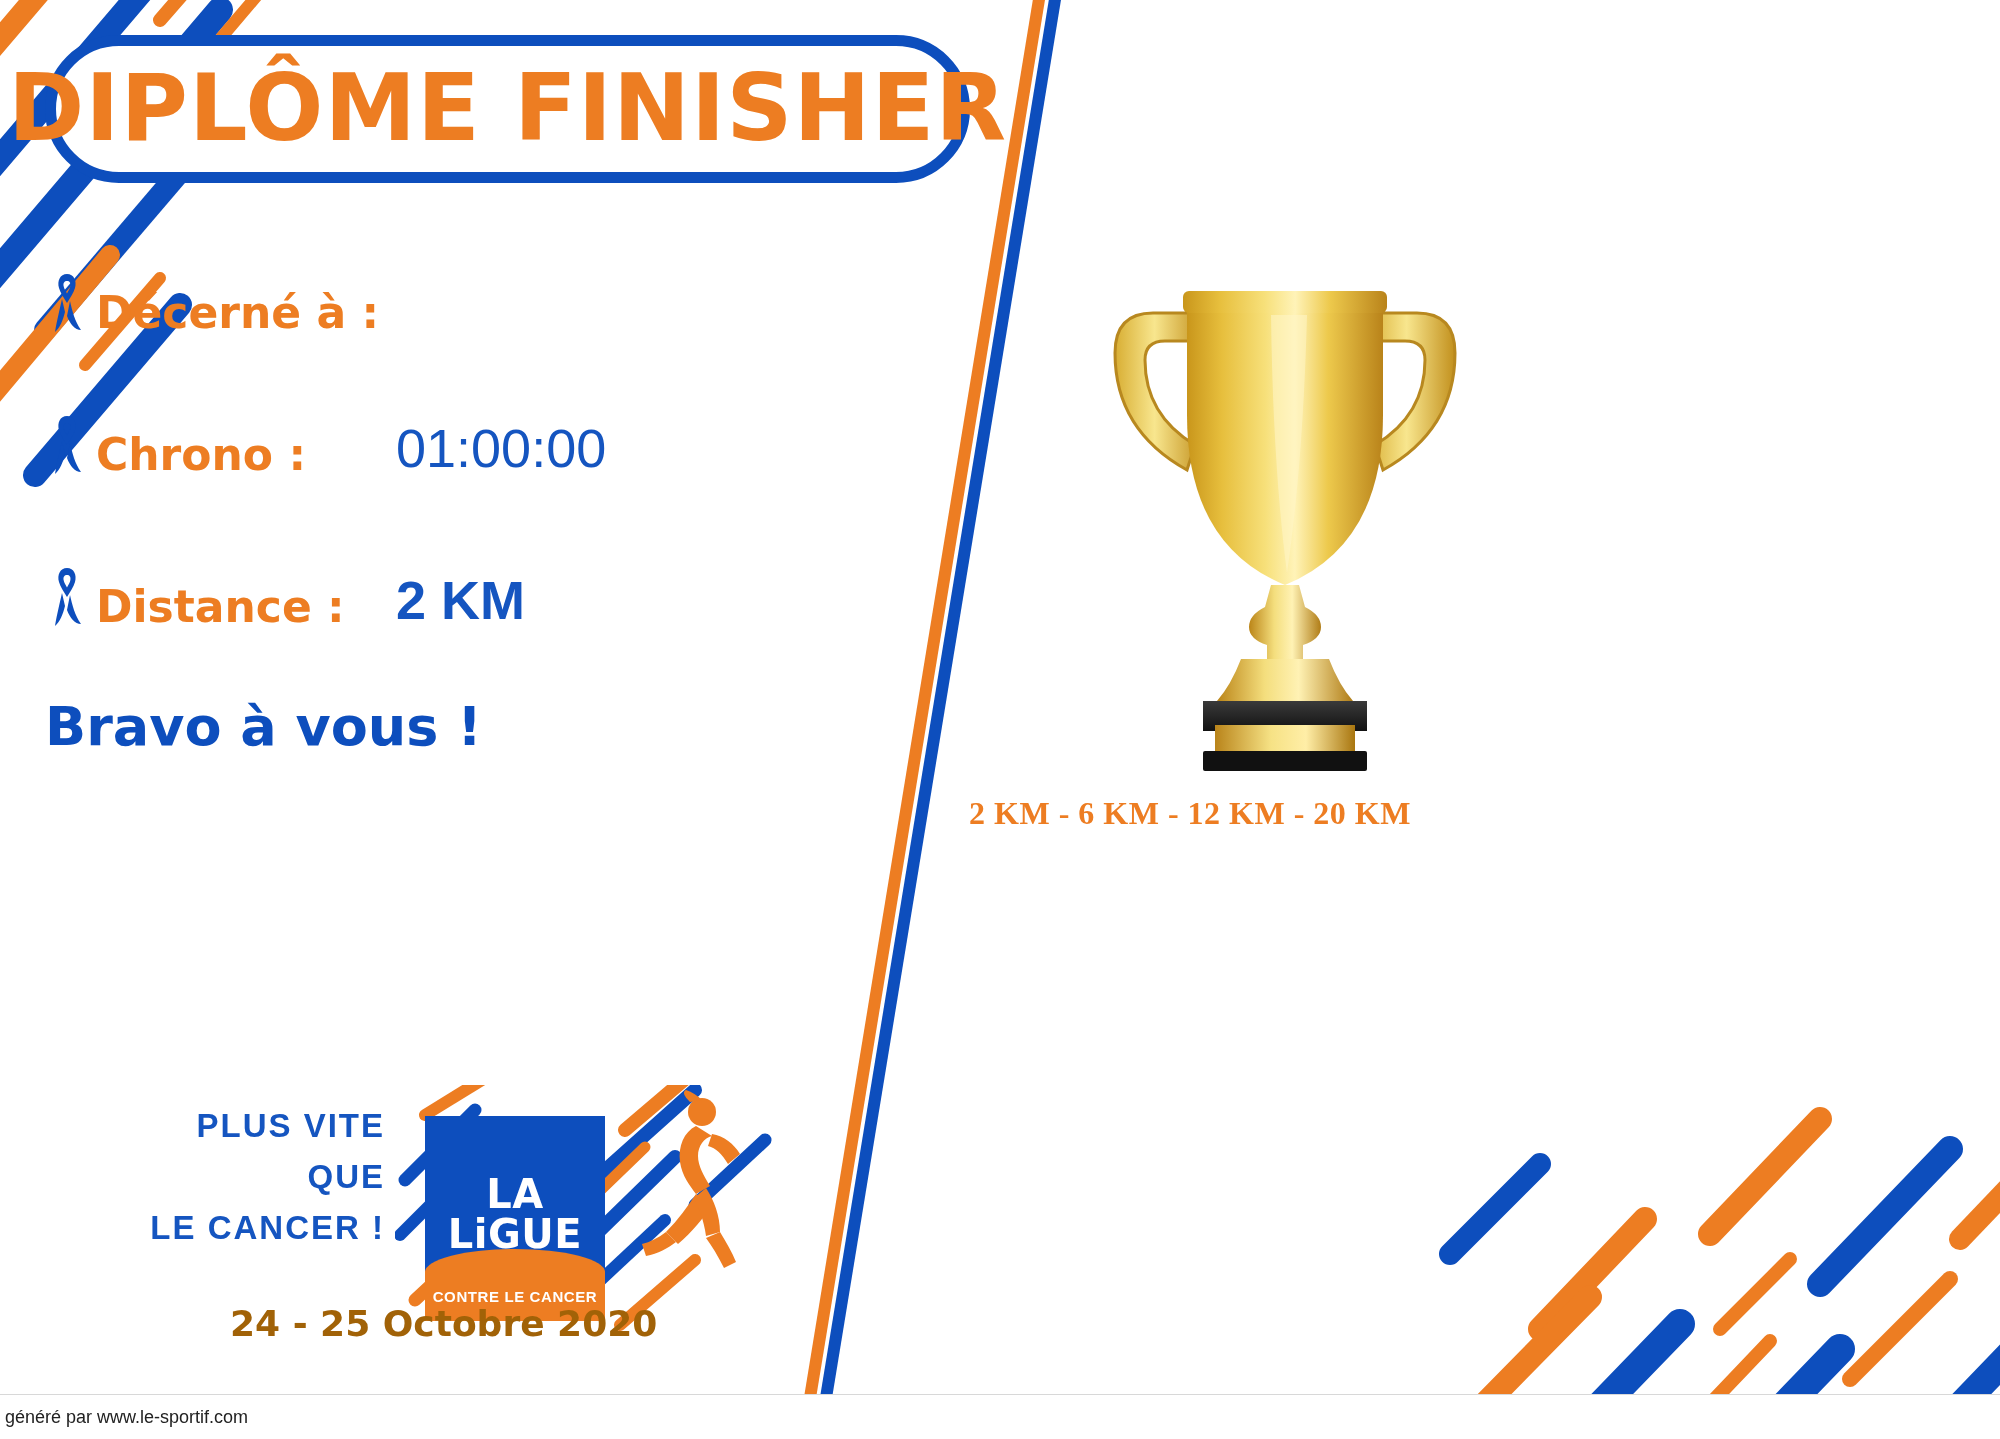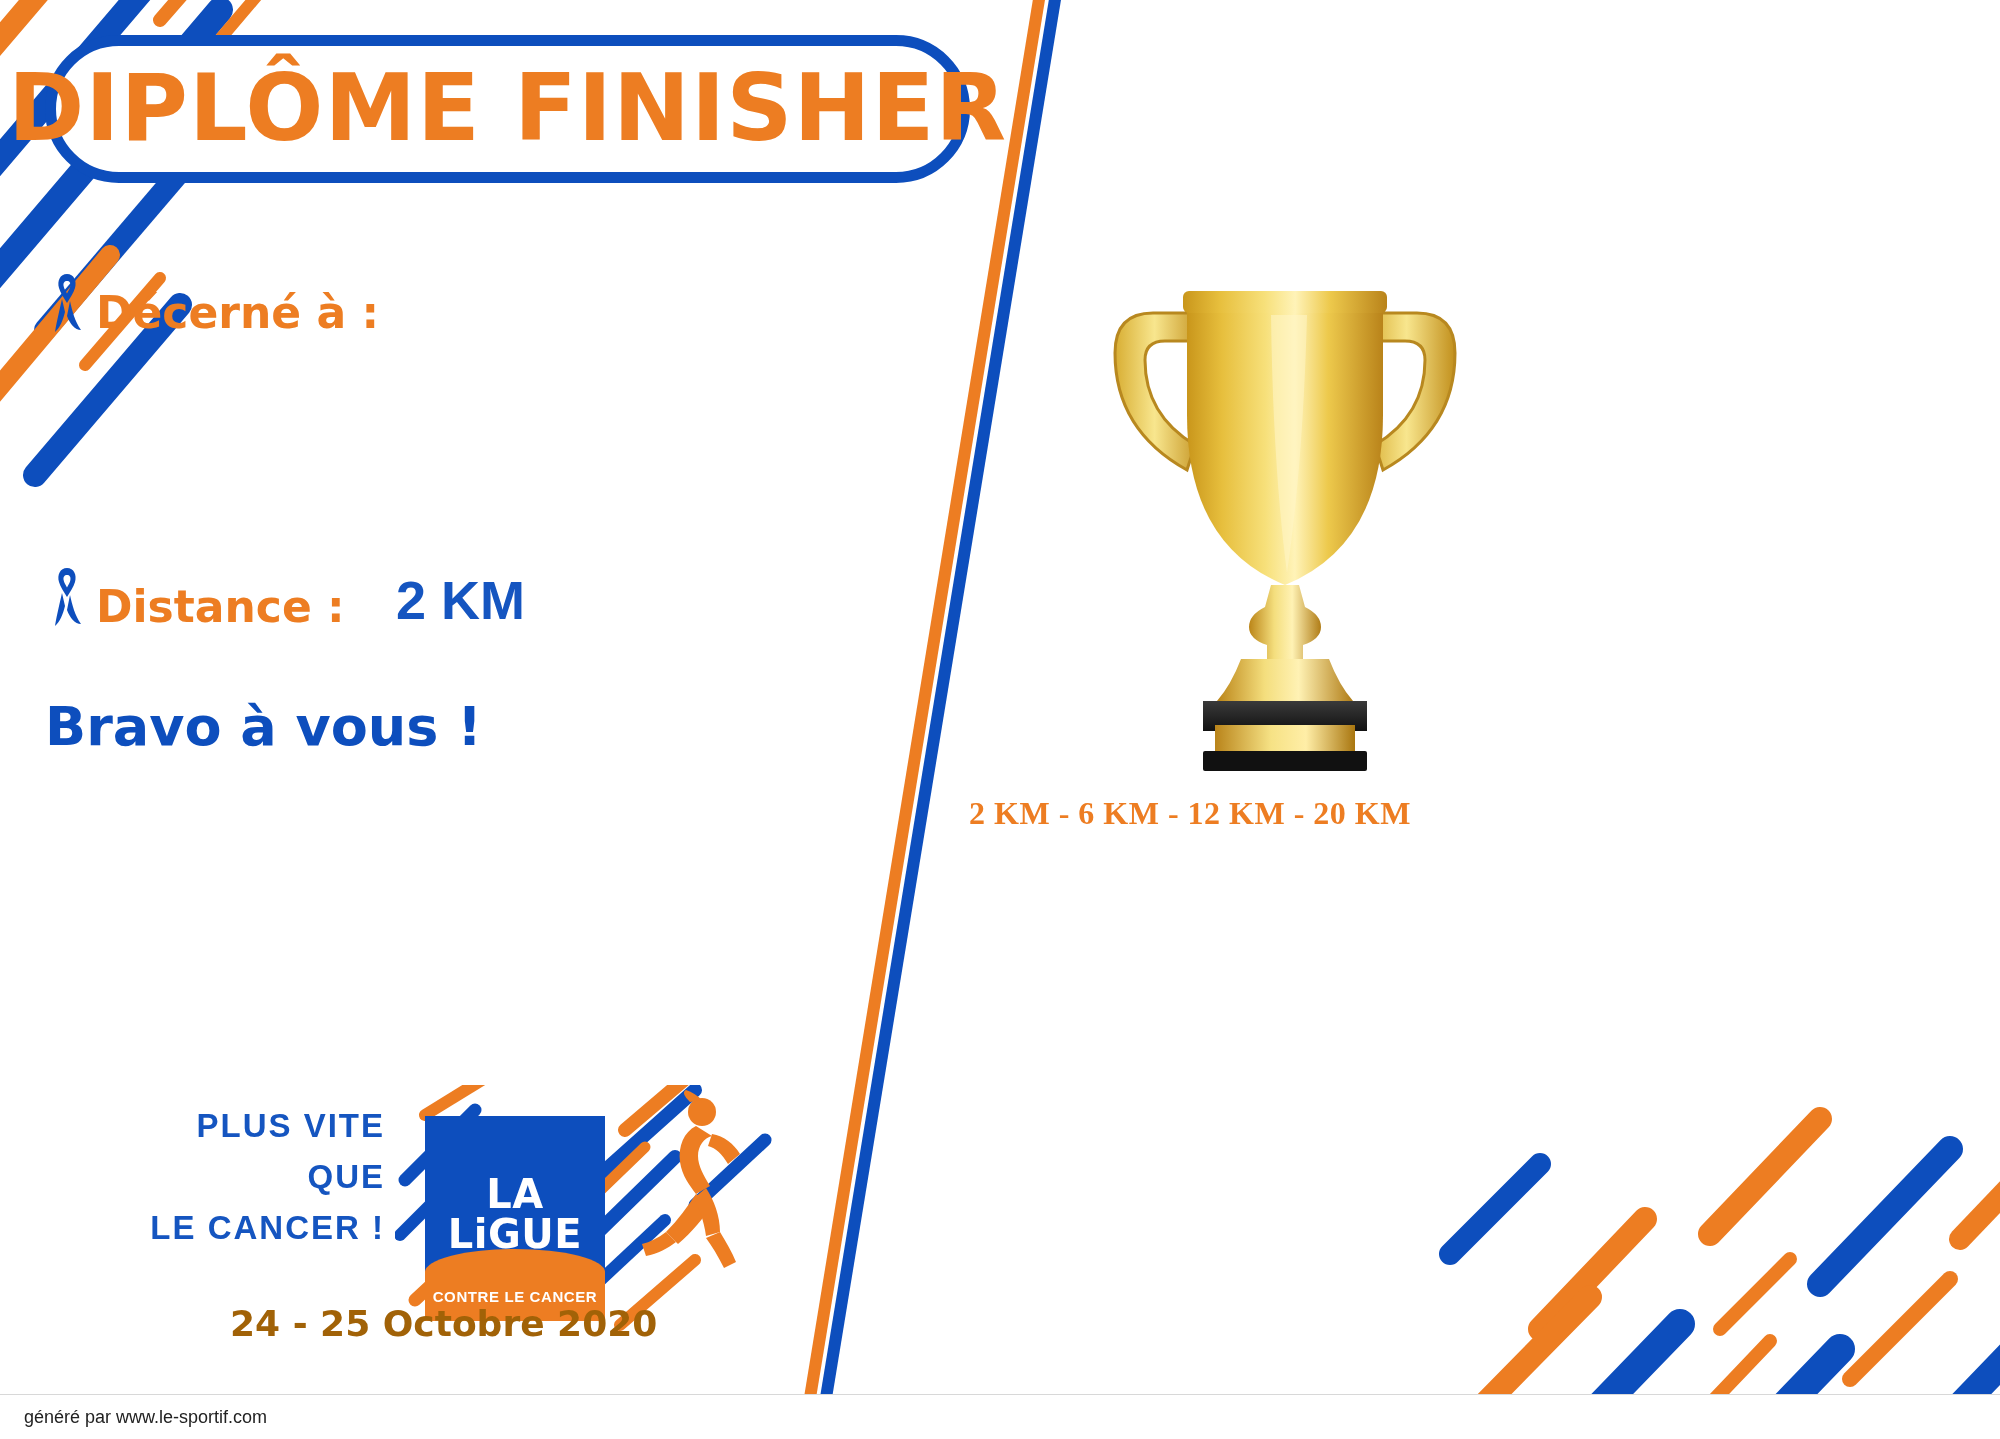--- a/index.html
+++ b/index.html
@@ -168,21 +168,21 @@
   }
 
   
   #footer-bar{
     position:absolute;left:0;bottom:0;width:100%;height:44px;
     border-top:1px solid #d8d8d8;
     background:#ffffff;
     display:flex;align-items:center;
   }
   #footer-text{
-    margin-left:24px;
+    margin-left:5px;
     color:#222222;
     font-size:18px;
     font-family:"Liberation Sans", sans-serif;
   }
 </style>
 </head>
 <body>
 
 <div class="cert">
 
@@ -213,20 +213,30 @@
   <div class="info-row" id="row-name">
     <svg class="ribbon" viewBox="0 0 38 64">
       <path d="M19 2 C12 2 9 9 11 16 C12.4 21 16 26 19 31 C22 26 25.6 21 27 16 C29 9 26 2 19 2 Z
                M19 9 C21.6 9 23 11 22.4 14 C21.9 16.6 20.4 19 19 21.4 C17.6 19 16.1 16.6 15.6 14 C15 11 16.4 9 19 9 Z" fill="#0d4ebd"></path>
       <path d="M14 27 C12 36 9 48 7 60 C12 56 15 48 17 40 Z" fill="#0d4ebd"></path>
       <path d="M22 29 C24 38 27 50 33 58 C27 58 22 52 19 44 Z" fill="#0d4ebd"></path>
     </svg>
     <div class="info-label">Décerné à :</div>
   </div>
 
+  <div class="info-row" id="row-chrono">
+    <svg class="ribbon" viewBox="0 0 38 64">
+      <path d="M19 2 C12 2 9 9 11 16 C12.4 21 16 26 19 31 C22 26 25.6 21 27 16 C29 9 26 2 19 2 Z
+               M19 9 C21.6 9 23 11 22.4 14 C21.9 16.6 20.4 19 19 21.4 C17.6 19 16.1 16.6 15.6 14 C15 11 16.4 9 19 9 Z" fill="#0d4ebd"></path>
+      <path d="M14 27 C12 36 9 48 7 60 C12 56 15 48 17 40 Z" fill="#0d4ebd"></path>
+      <path d="M22 29 C24 38 27 50 33 58 C27 58 22 52 19 44 Z" fill="#0d4ebd"></path>
+    </svg>
+    <div class="info-label">Chrono :</div>
+    <div class="info-value">01:00:00</div>
+  </div>
 
   <div class="info-row" id="row-distance">
     <svg class="ribbon" viewBox="0 0 38 64">
       <path d="M19 2 C12 2 9 9 11 16 C12.4 21 16 26 19 31 C22 26 25.6 21 27 16 C29 9 26 2 19 2 Z
                M19 9 C21.6 9 23 11 22.4 14 C21.9 16.6 20.4 19 19 21.4 C17.6 19 16.1 16.6 15.6 14 C15 11 16.4 9 19 9 Z" fill="#0d4ebd"></path>
       <path d="M14 27 C12 36 9 48 7 60 C12 56 15 48 17 40 Z" fill="#0d4ebd"></path>
       <path d="M22 29 C24 38 27 50 33 58 C27 58 22 52 19 44 Z" fill="#0d4ebd"></path>
     </svg>
     <div class="info-label">Distance :</div>
     <div class="info-value">2 KM</div>

